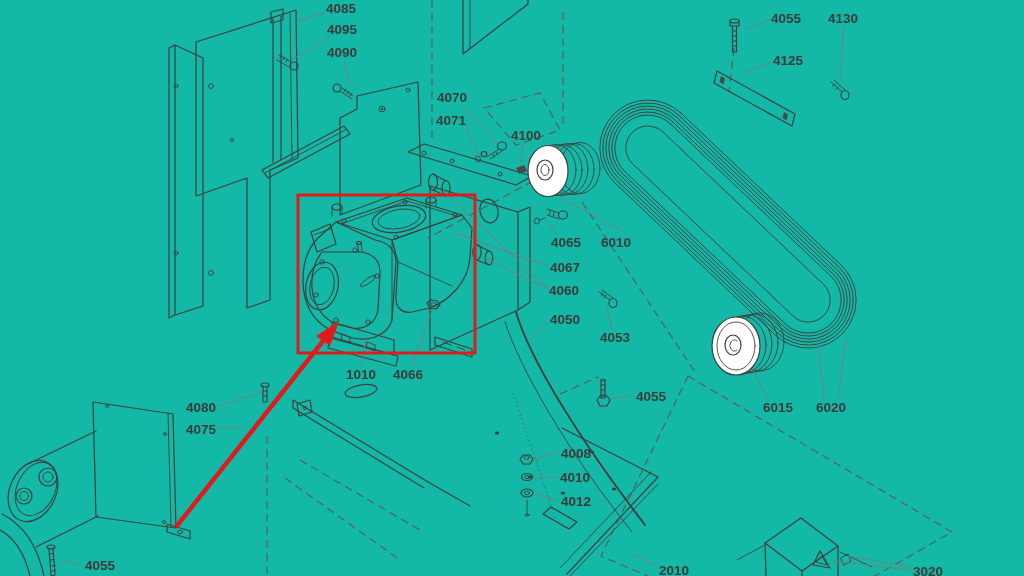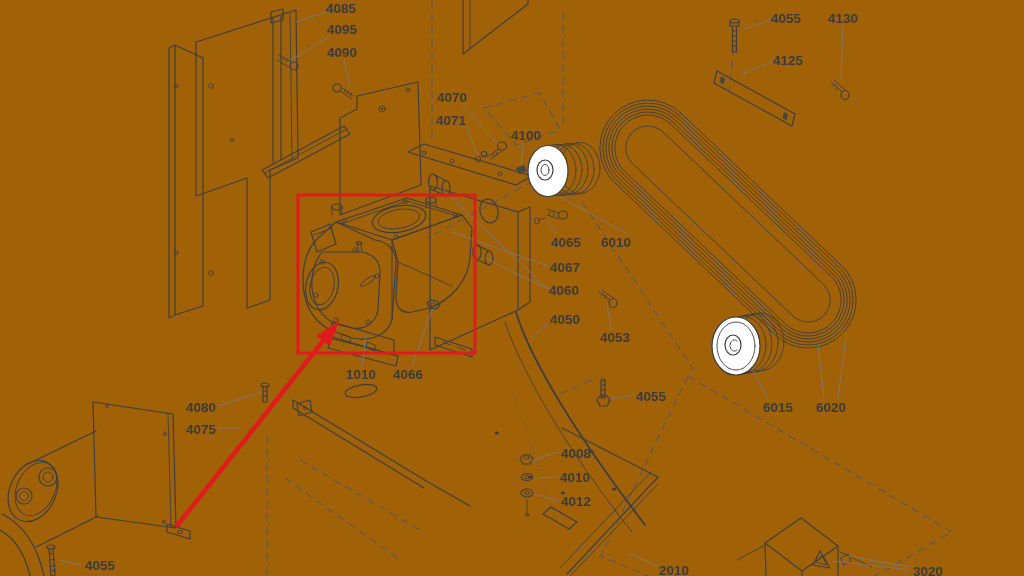--- a/index.html
+++ b/index.html
@@ -1,16 +1,16 @@
 <!DOCTYPE html>
 <html><head>
 <meta charset="utf-8">
 <style>
   html,body{margin:0;padding:0;background:#ffffff;}
-  .stage{position:relative;width:1024px;height:576px;background:#a16207;overflow:hidden;}
+  .stage{position:relative;width:1024px;height:576px;background:#14b8a6;overflow:hidden;}
   .stage svg{position:absolute;left:0;top:0;}
   .art{stroke:#3f3f3f;fill:none;stroke-width:1.2;stroke-linecap:round;stroke-linejoin:round;}
   .thin{stroke-width:0.9;}
   .thick{stroke-width:1.9;}
   .leader{stroke:#7a7a7a;fill:none;stroke-width:0.9;}
   .dash{stroke:#5a5a5a;fill:none;stroke-width:1.1;stroke-dasharray:8 5;}
   .dot{stroke:#5a5a5a;fill:none;stroke-width:0.9;stroke-dasharray:1.5 3;}
   .hole{fill:#3f3f3f;stroke:none;}
   .wfill{fill:#ffffff;}
   .dkfill{fill:#474747;stroke:none;}

